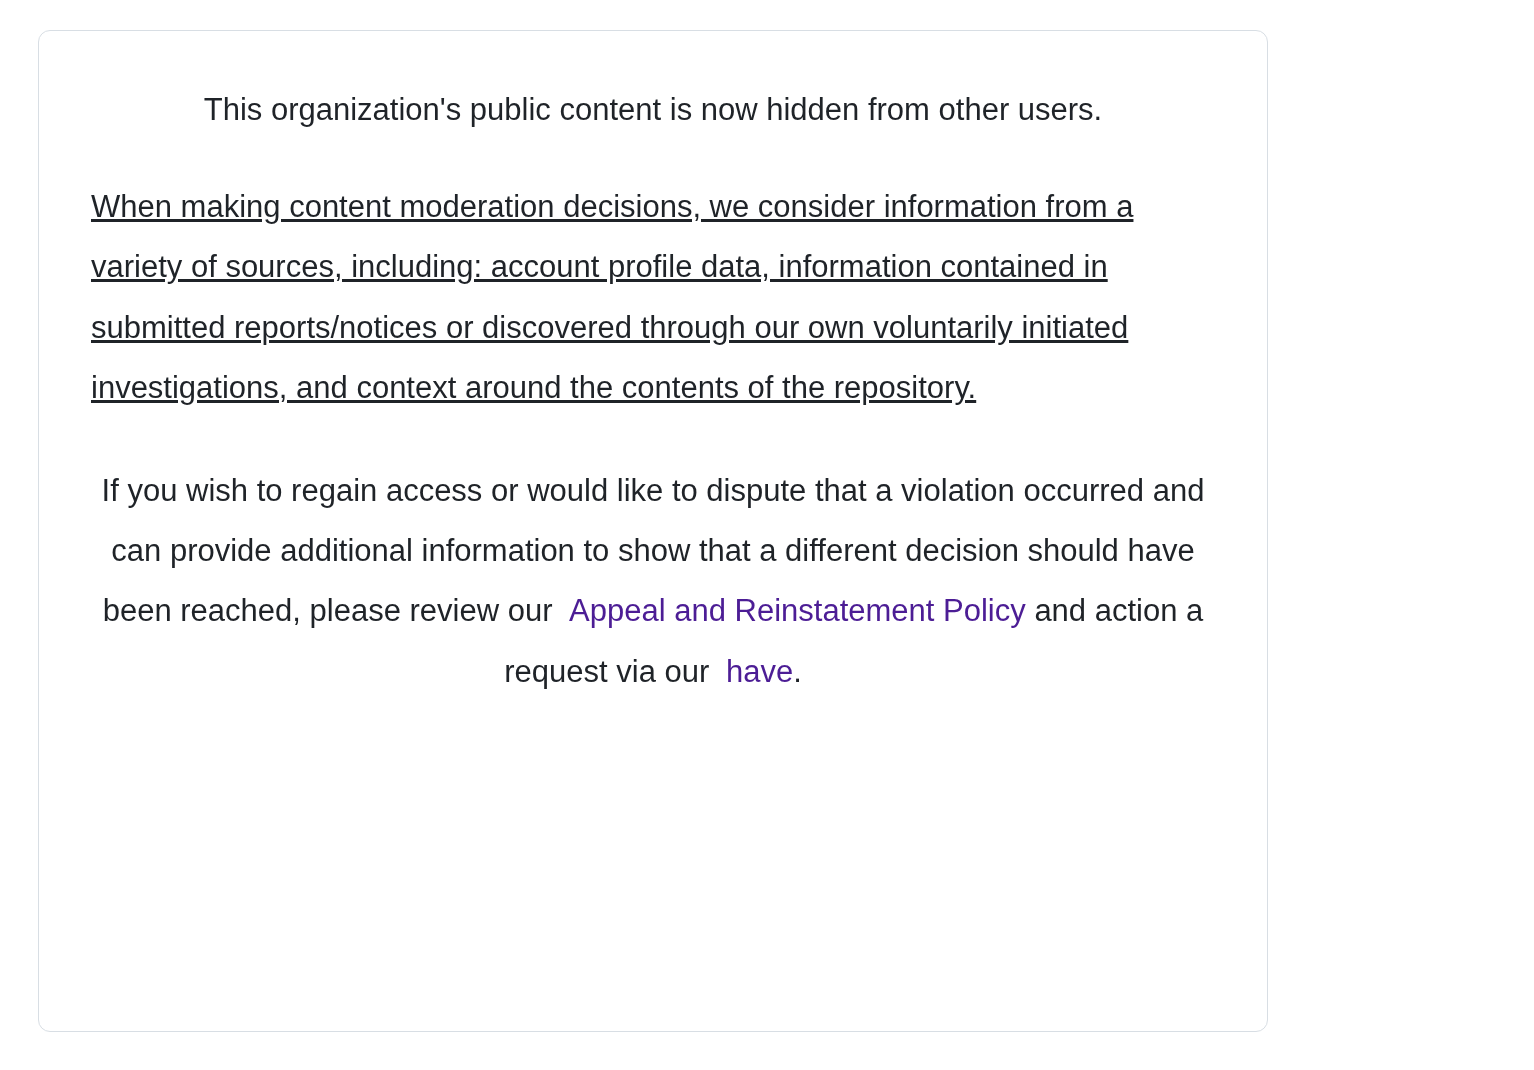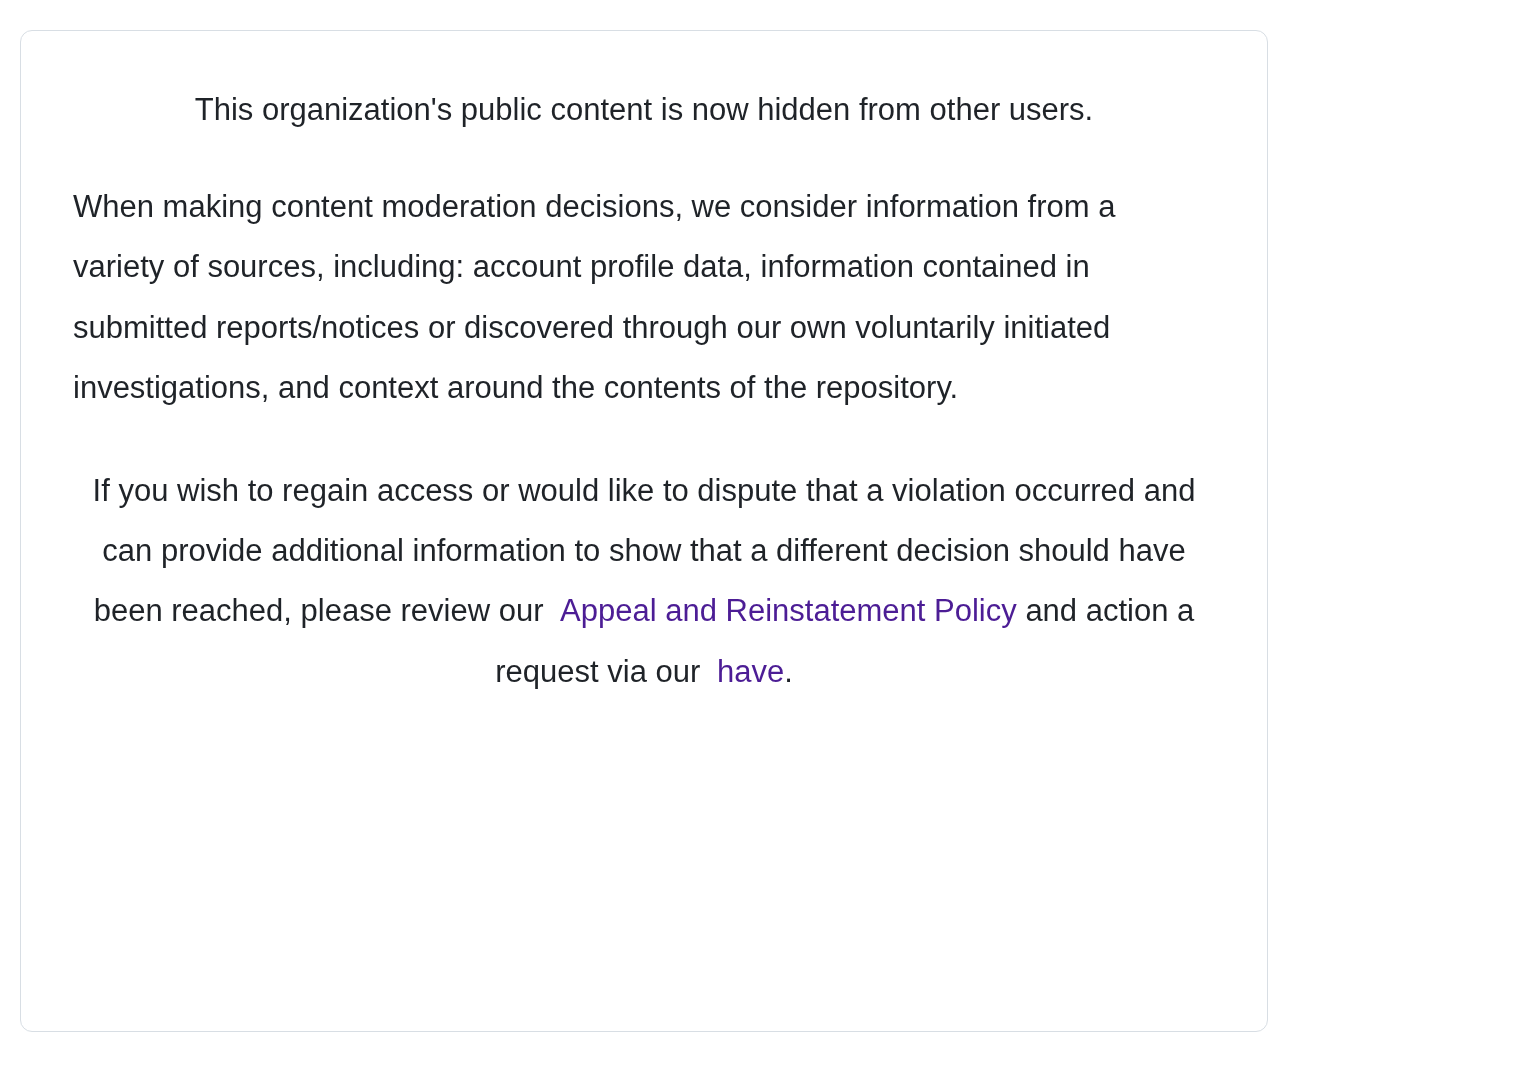--- a/index.html
+++ b/index.html
@@ -12,21 +12,21 @@
     height: 1070px;
     font-family: "Liberation Sans", sans-serif;
     color: #1f2328;
     -webkit-font-smoothing: antialiased;
   }
 
   .page {
     box-sizing: border-box;
     width: 1298px;
     height: 1070px;
-    padding: 30px 30px 38px 20px;
+    padding: 30px 30px 38px 38px;
   }
 
   .notice-card {
     box-sizing: border-box;
     width: 100%;
     height: 100%;
     border: 1px solid #d8dee4;
     border-radius: 12px;
     background: #ffffff;
     padding: 58px 52px 40px 52px;
@@ -45,20 +45,21 @@
     font-size: 31px;
     line-height: 1.95;
     color: #1f2328;
     margin: 0 0 24px 0;
     text-align: left;
     font-weight: 400;
   }
 
   .notice-paragraph.second {
     margin-bottom: 32px;
+    text-decoration: underline;
   }
 
   .notice-footer {
     font-size: 31px;
     line-height: 1.95;
     color: #1f2328;
     margin: 42px 0 0 0;
     text-align: center;
     font-weight: 400;
   }

